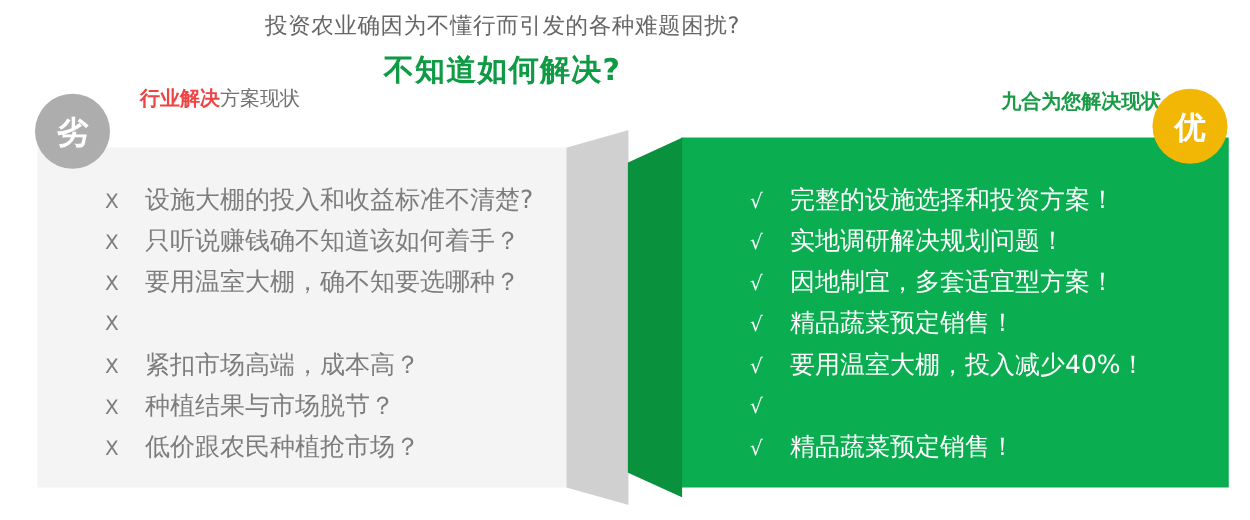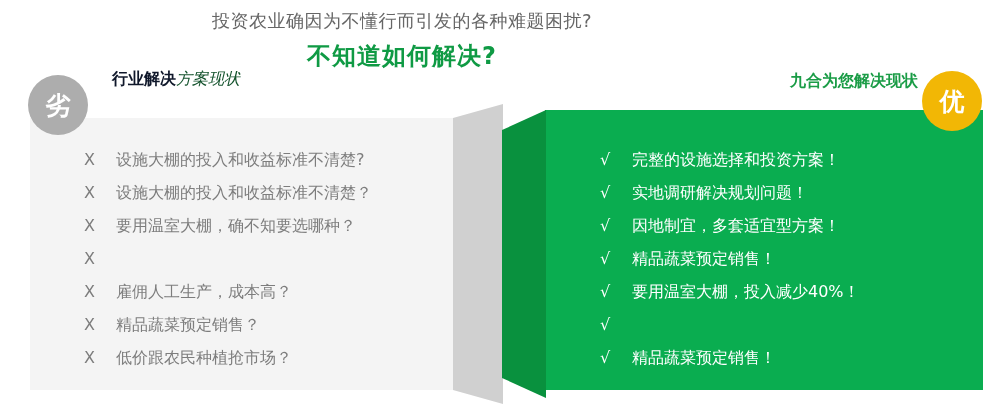--- a/index.html
+++ b/index.html
@@ -51,31 +51,30 @@
   .cap-left {
     position: absolute;
     left: 112px;
     top: 68px;
     font-size: 16px;
     line-height: 22px;
     white-space: nowrap;
   }
   .cap-left .strong {
     font-weight: bold;
-    color: #0f172a;
+    color: #ef4444;
   }
   .cap-left .soft {
     font-weight: normal;
-    color: #14532d;
-    font-style: italic;
+    color: #737373;
   }
 
   .cap-right {
     position: absolute;
-    right: 82px;
+    right: 71px;
     top: 70px;
     font-size: 16px;
     font-weight: bold;
     color: #1a9c46;
     line-height: 22px;
     white-space: nowrap;
   }
 
   
   .badge {
@@ -169,21 +168,21 @@
     align-items: baseline;
     height: 33px;
   }
   .mark {
     width: 32px;
     flex: 0 0 32px;
     font-size: 16px;
     line-height: 33px;
   }
   .txt {
-    font-size: 16px;
+    font-size: 20px;
     line-height: 33px;
     white-space: nowrap;
   }
   .list-bad .mark, .list-bad .txt { color: #7d7d7d; }
   .list-good .mark, .list-good .txt { color: #ffffff; }
 </style>
 </head>
 <body>
 
 <div id="stage">
@@ -208,36 +207,36 @@
   <div class="badge badge-bad">劣</div>
   <div class="badge badge-good">优</div>
 
   <ul class="list list-bad">
     <li class="row">
       <span class="mark">X</span>
       <span class="txt">设施大棚的投入和收益标准不清楚?</span>
     </li>
     <li class="row">
       <span class="mark">X</span>
-      <span class="txt">设施大棚的投入和收益标准不清楚？</span>
+      <span class="txt">只听说赚钱确不知道该如何着手？</span>
     </li>
     <li class="row">
       <span class="mark">X</span>
       <span class="txt">要用温室大棚，确不知要选哪种？</span>
     </li>
     <li class="row">
       <span class="mark">X</span>
     </li>
     <li class="row">
       <span class="mark">X</span>
-      <span class="txt">雇佣人工生产，成本高？</span>
-    </li>
-    <li class="row">
-      <span class="mark">X</span>
-      <span class="txt">精品蔬菜预定销售？</span>
+      <span class="txt">紧扣市场高端，成本高？</span>
+    </li>
+    <li class="row">
+      <span class="mark">X</span>
+      <span class="txt">种植结果与市场脱节？</span>
     </li>
     <li class="row">
       <span class="mark">X</span>
       <span class="txt">低价跟农民种植抢市场？</span>
     </li>
   </ul>
 
   <ul class="list list-good">
     <li class="row">
       <span class="mark">√</span>

